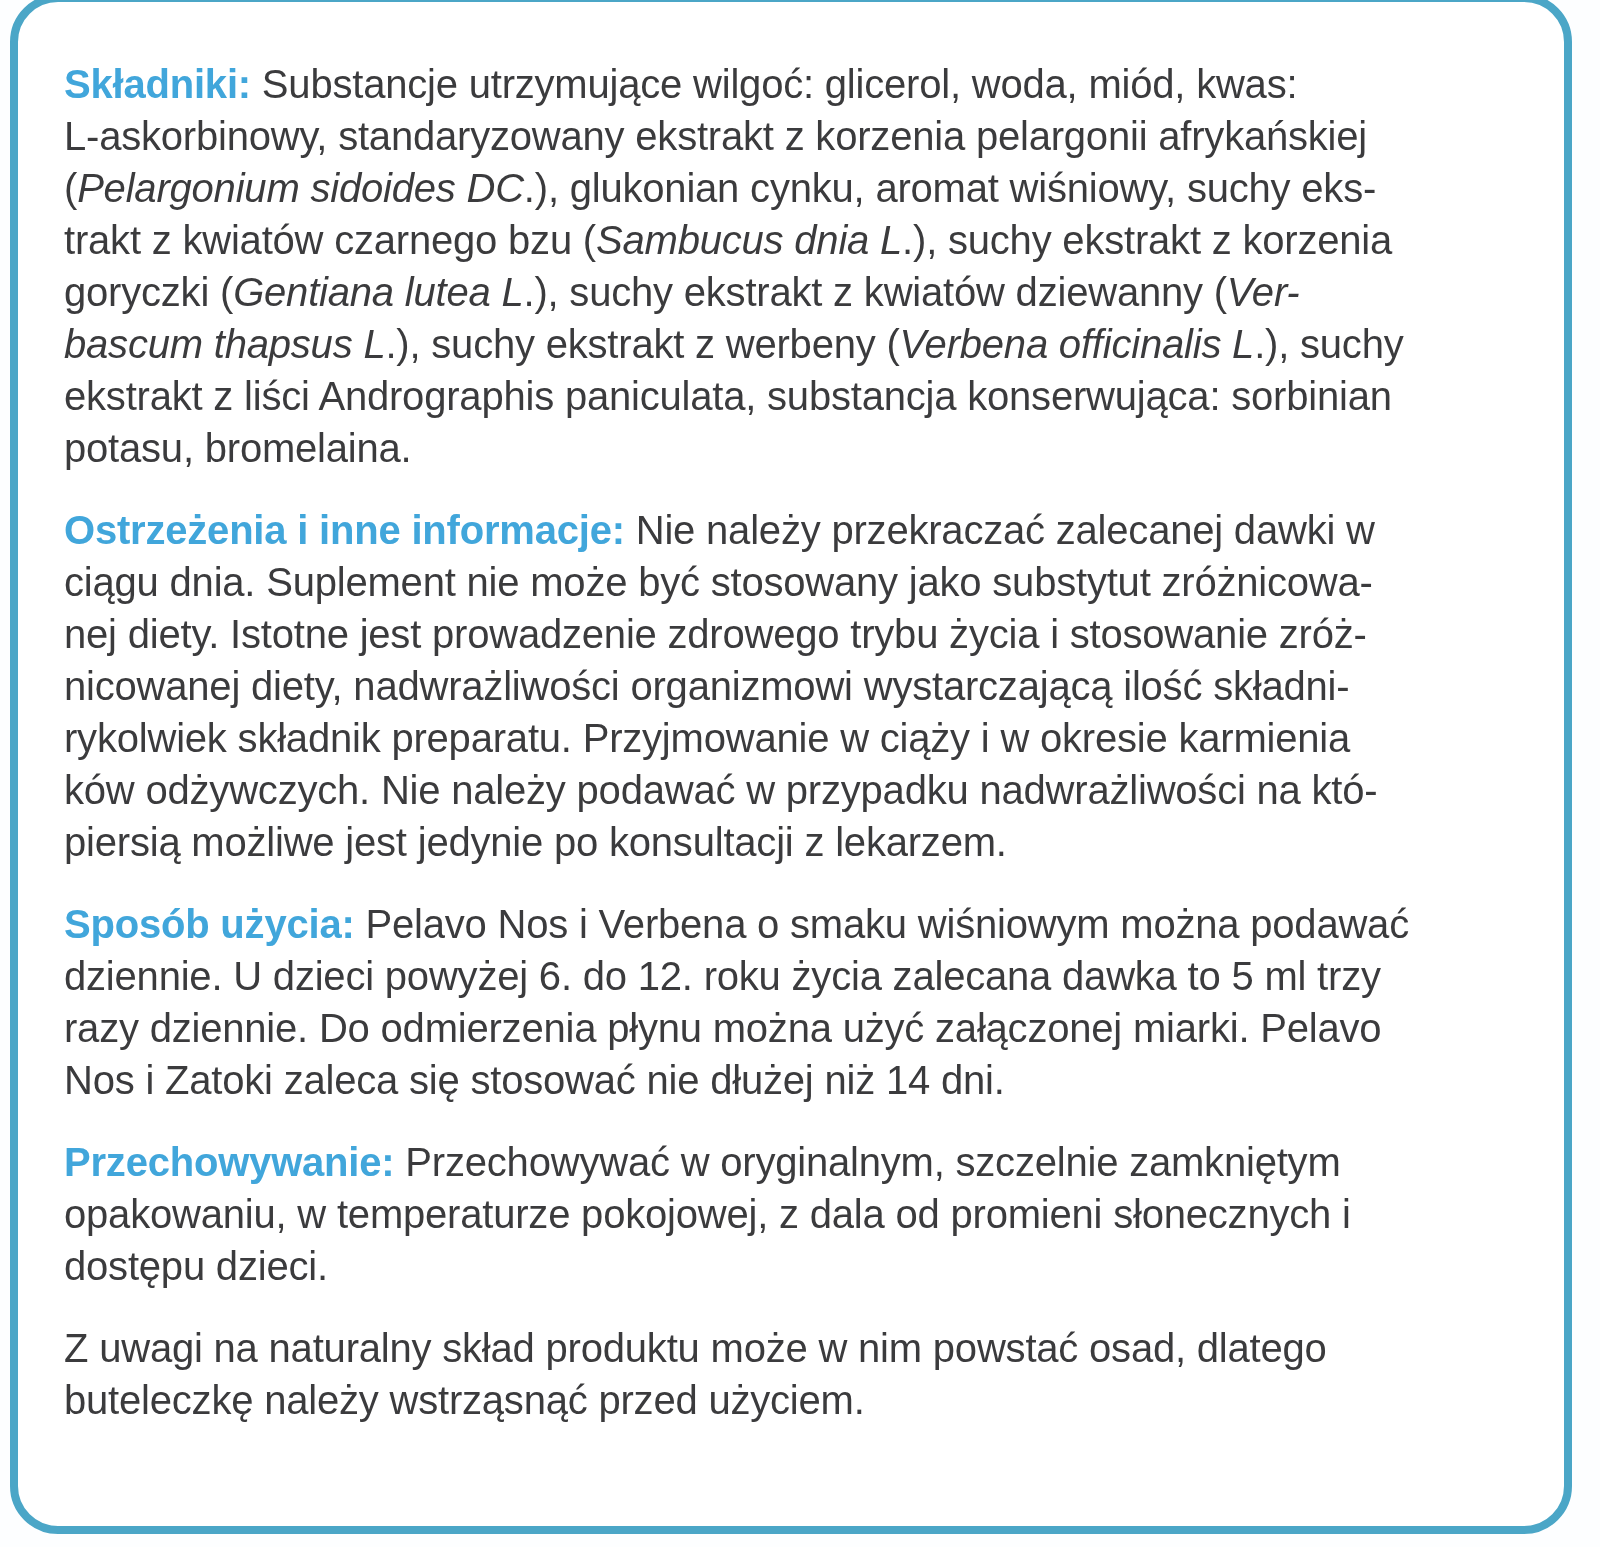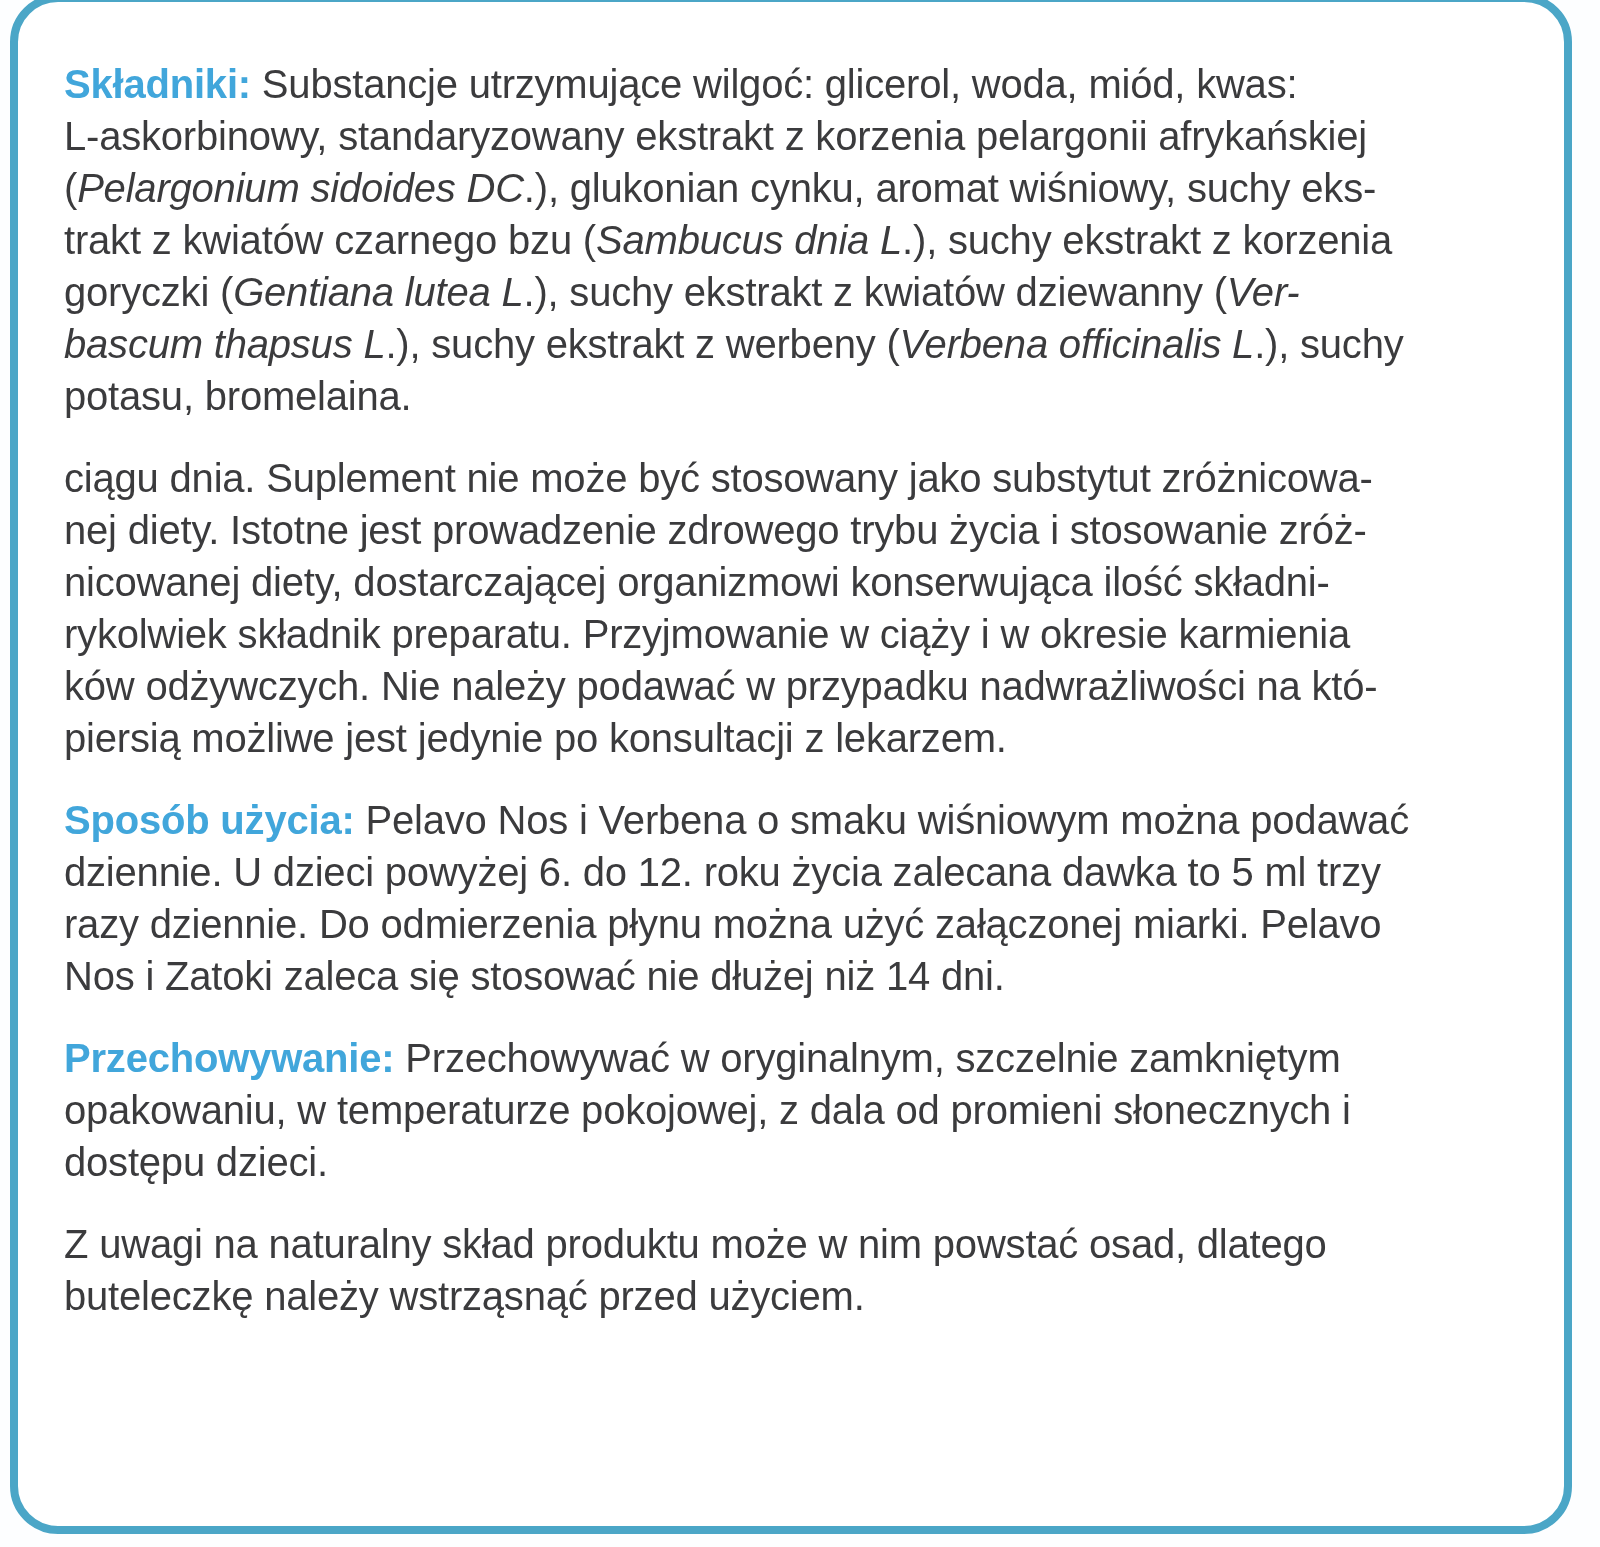--- a/index.html
+++ b/index.html
@@ -48,26 +48,28 @@
 
 <div class="label-card">
   <div class="paragraphs">
       <div class="para">
         <div class="line"><span class="seg-heading">Składniki:</span><span class="seg-normal"> Substancje utrzymujące wilgoć: glicerol, woda, miód, kwas:</span></div>
         <div class="line"><span class="seg-normal">L-askorbinowy, standaryzowany ekstrakt z korzenia pelargonii afrykańskiej</span></div>
         <div class="line"><span class="seg-normal">(</span><span class="seg-italic">Pelargonium sidoides DC</span><span class="seg-normal">.), glukonian cynku, aromat wiśniowy, suchy eks-</span></div>
         <div class="line"><span class="seg-normal">trakt z kwiatów czarnego bzu (</span><span class="seg-italic">Sambucus dnia L</span><span class="seg-normal">.), suchy ekstrakt z korzenia</span></div>
         <div class="line"><span class="seg-normal">goryczki (</span><span class="seg-italic">Gentiana lutea L</span><span class="seg-normal">.), suchy ekstrakt z kwiatów dziewanny (</span><span class="seg-italic">Ver-</span></div>
         <div class="line"><span class="seg-italic">bascum thapsus L</span><span class="seg-normal">.), suchy ekstrakt z werbeny (</span><span class="seg-italic">Verbena officinalis L</span><span class="seg-normal">.), suchy</span></div>
+        <div class="line"><span class="seg-normal">ekstrakt z liści Andrographis paniculata, substancja konserwująca: sorbinian</span></div>
         <div class="line"><span class="seg-normal">potasu, bromelaina.</span></div>
       </div>
       <div class="para">
+        <div class="line"><span class="seg-heading">Ostrzeżenia i inne informacje:</span><span class="seg-normal"> Nie należy przekraczać zalecanej dawki w</span></div>
         <div class="line"><span class="seg-normal">ciągu dnia. Suplement nie może być stosowany jako substytut zróżnicowa-</span></div>
         <div class="line"><span class="seg-normal">nej diety. Istotne jest prowadzenie zdrowego trybu życia i stosowanie zróż-</span></div>
-        <div class="line"><span class="seg-normal">nicowanej diety, dostarczającej organizmowi konserwująca ilość składni-</span></div>
+        <div class="line"><span class="seg-normal">nicowanej diety, nadwrażliwości organizmowi wystarczającą ilość składni-</span></div>
         <div class="line"><span class="seg-normal">rykolwiek składnik preparatu. Przyjmowanie w ciąży i w okresie karmienia</span></div>
         <div class="line"><span class="seg-normal">ków odżywczych. Nie należy podawać w przypadku nadwrażliwości na któ-</span></div>
         <div class="line"><span class="seg-normal">piersią możliwe jest jedynie po konsultacji z lekarzem.</span></div>
       </div>
       <div class="para">
         <div class="line"><span class="seg-heading">Sposób użycia:</span><span class="seg-normal"> Pelavo Nos i Verbena o smaku wiśniowym można podawać</span></div>
         <div class="line"><span class="seg-normal">dziennie. U dzieci powyżej 6. do 12. roku życia zalecana dawka to 5 ml trzy</span></div>
         <div class="line"><span class="seg-normal">razy dziennie. Do odmierzenia płynu można użyć załączonej miarki. Pelavo</span></div>
         <div class="line"><span class="seg-normal">Nos i Zatoki zaleca się stosować nie dłużej niż 14 dni.</span></div>
       </div>

